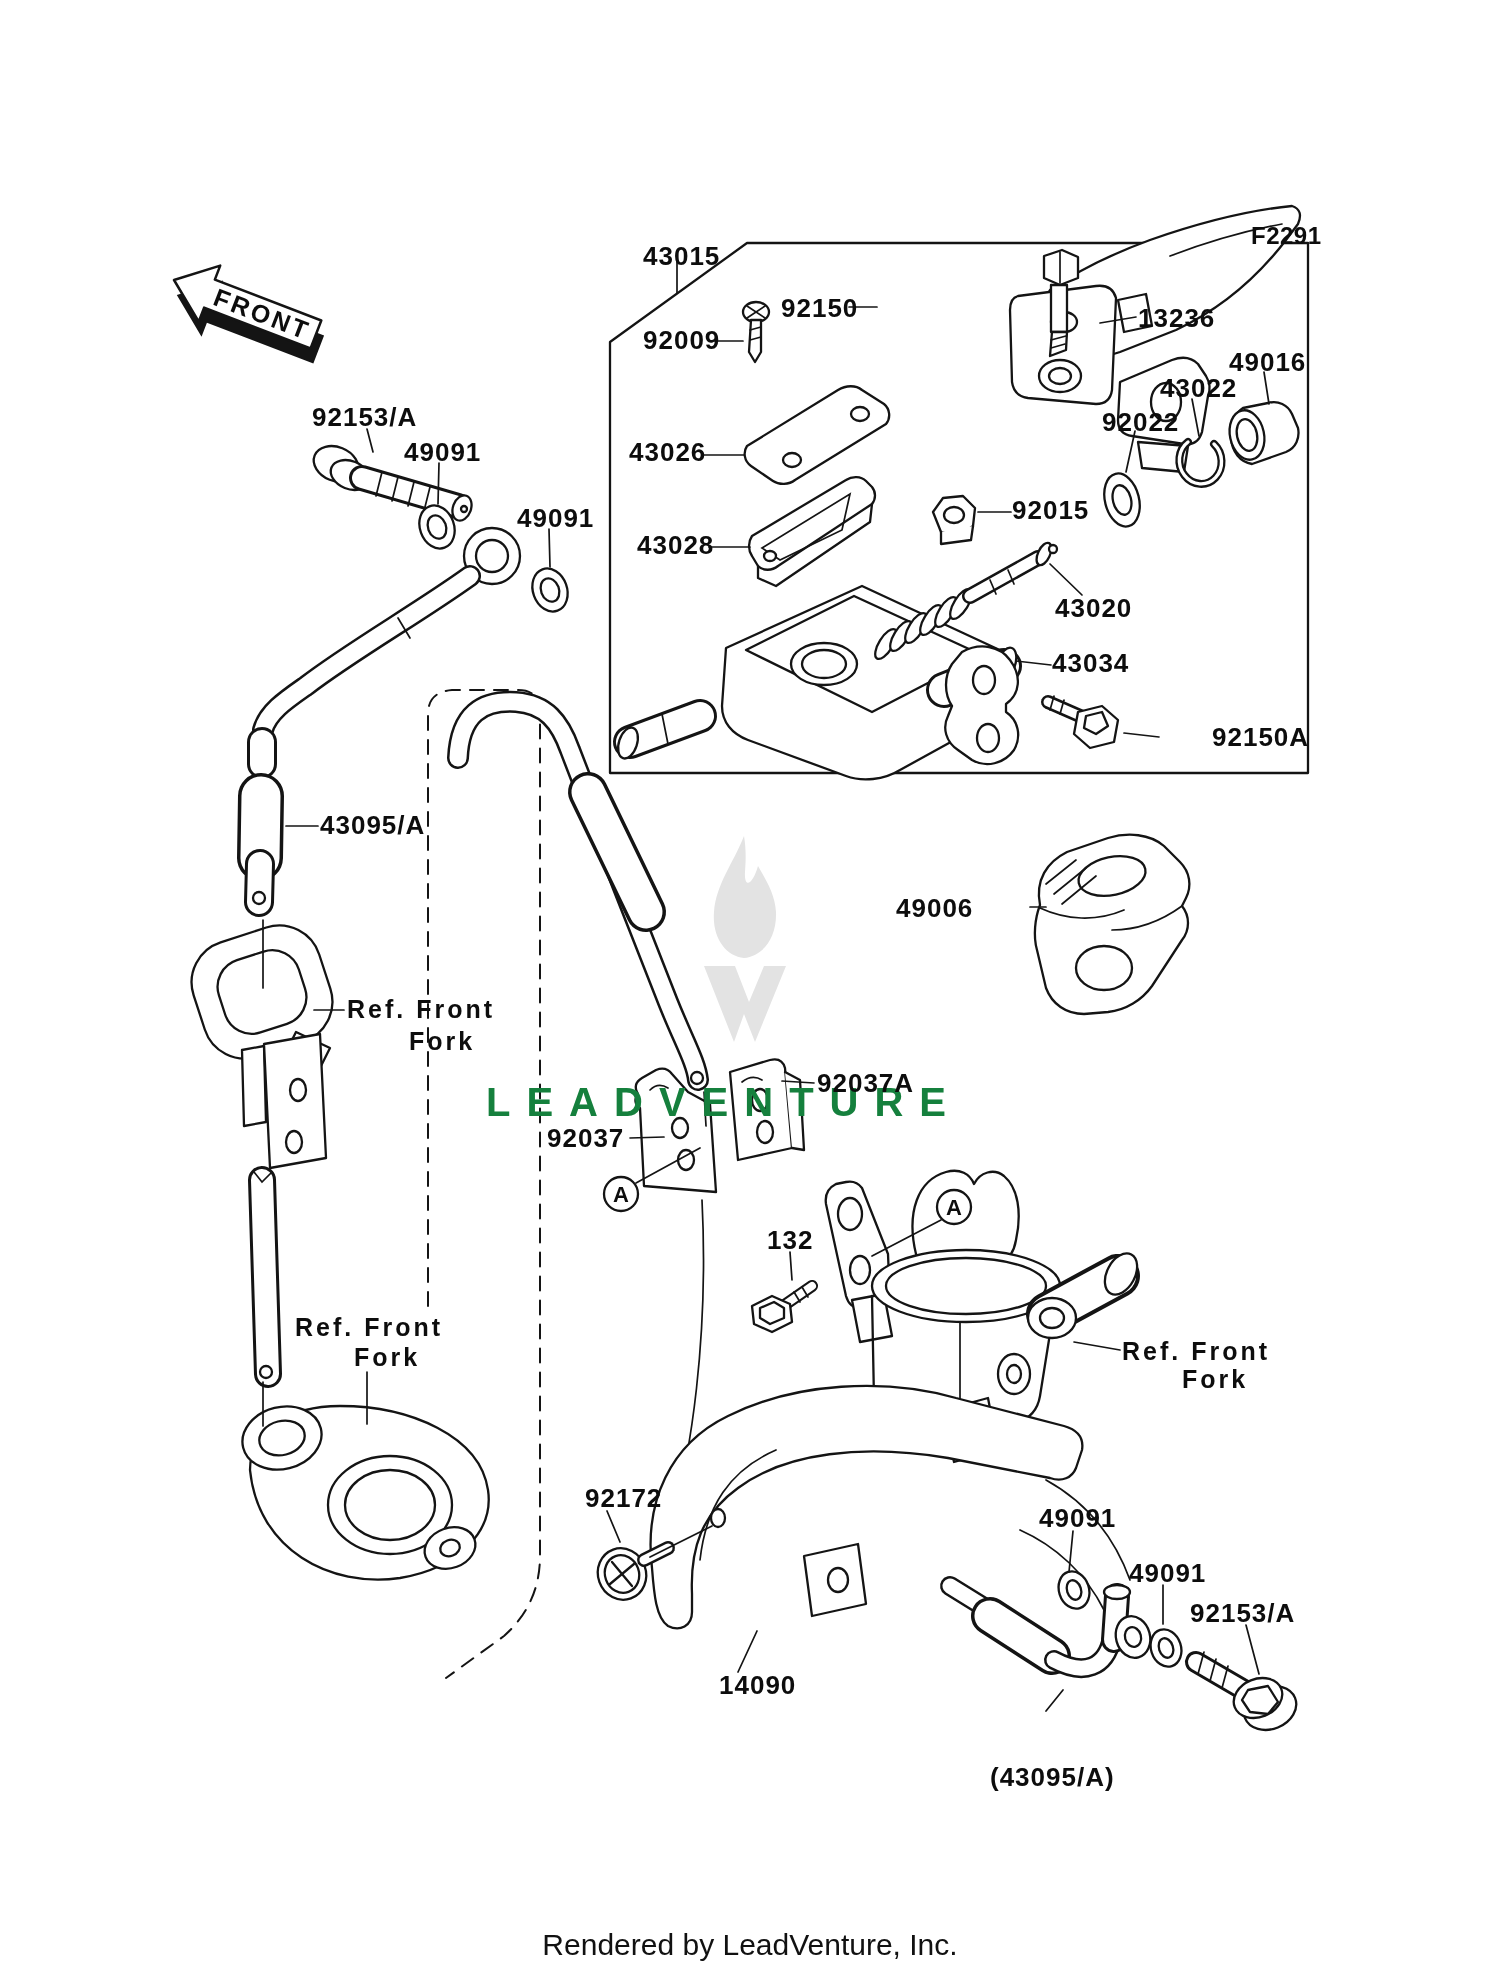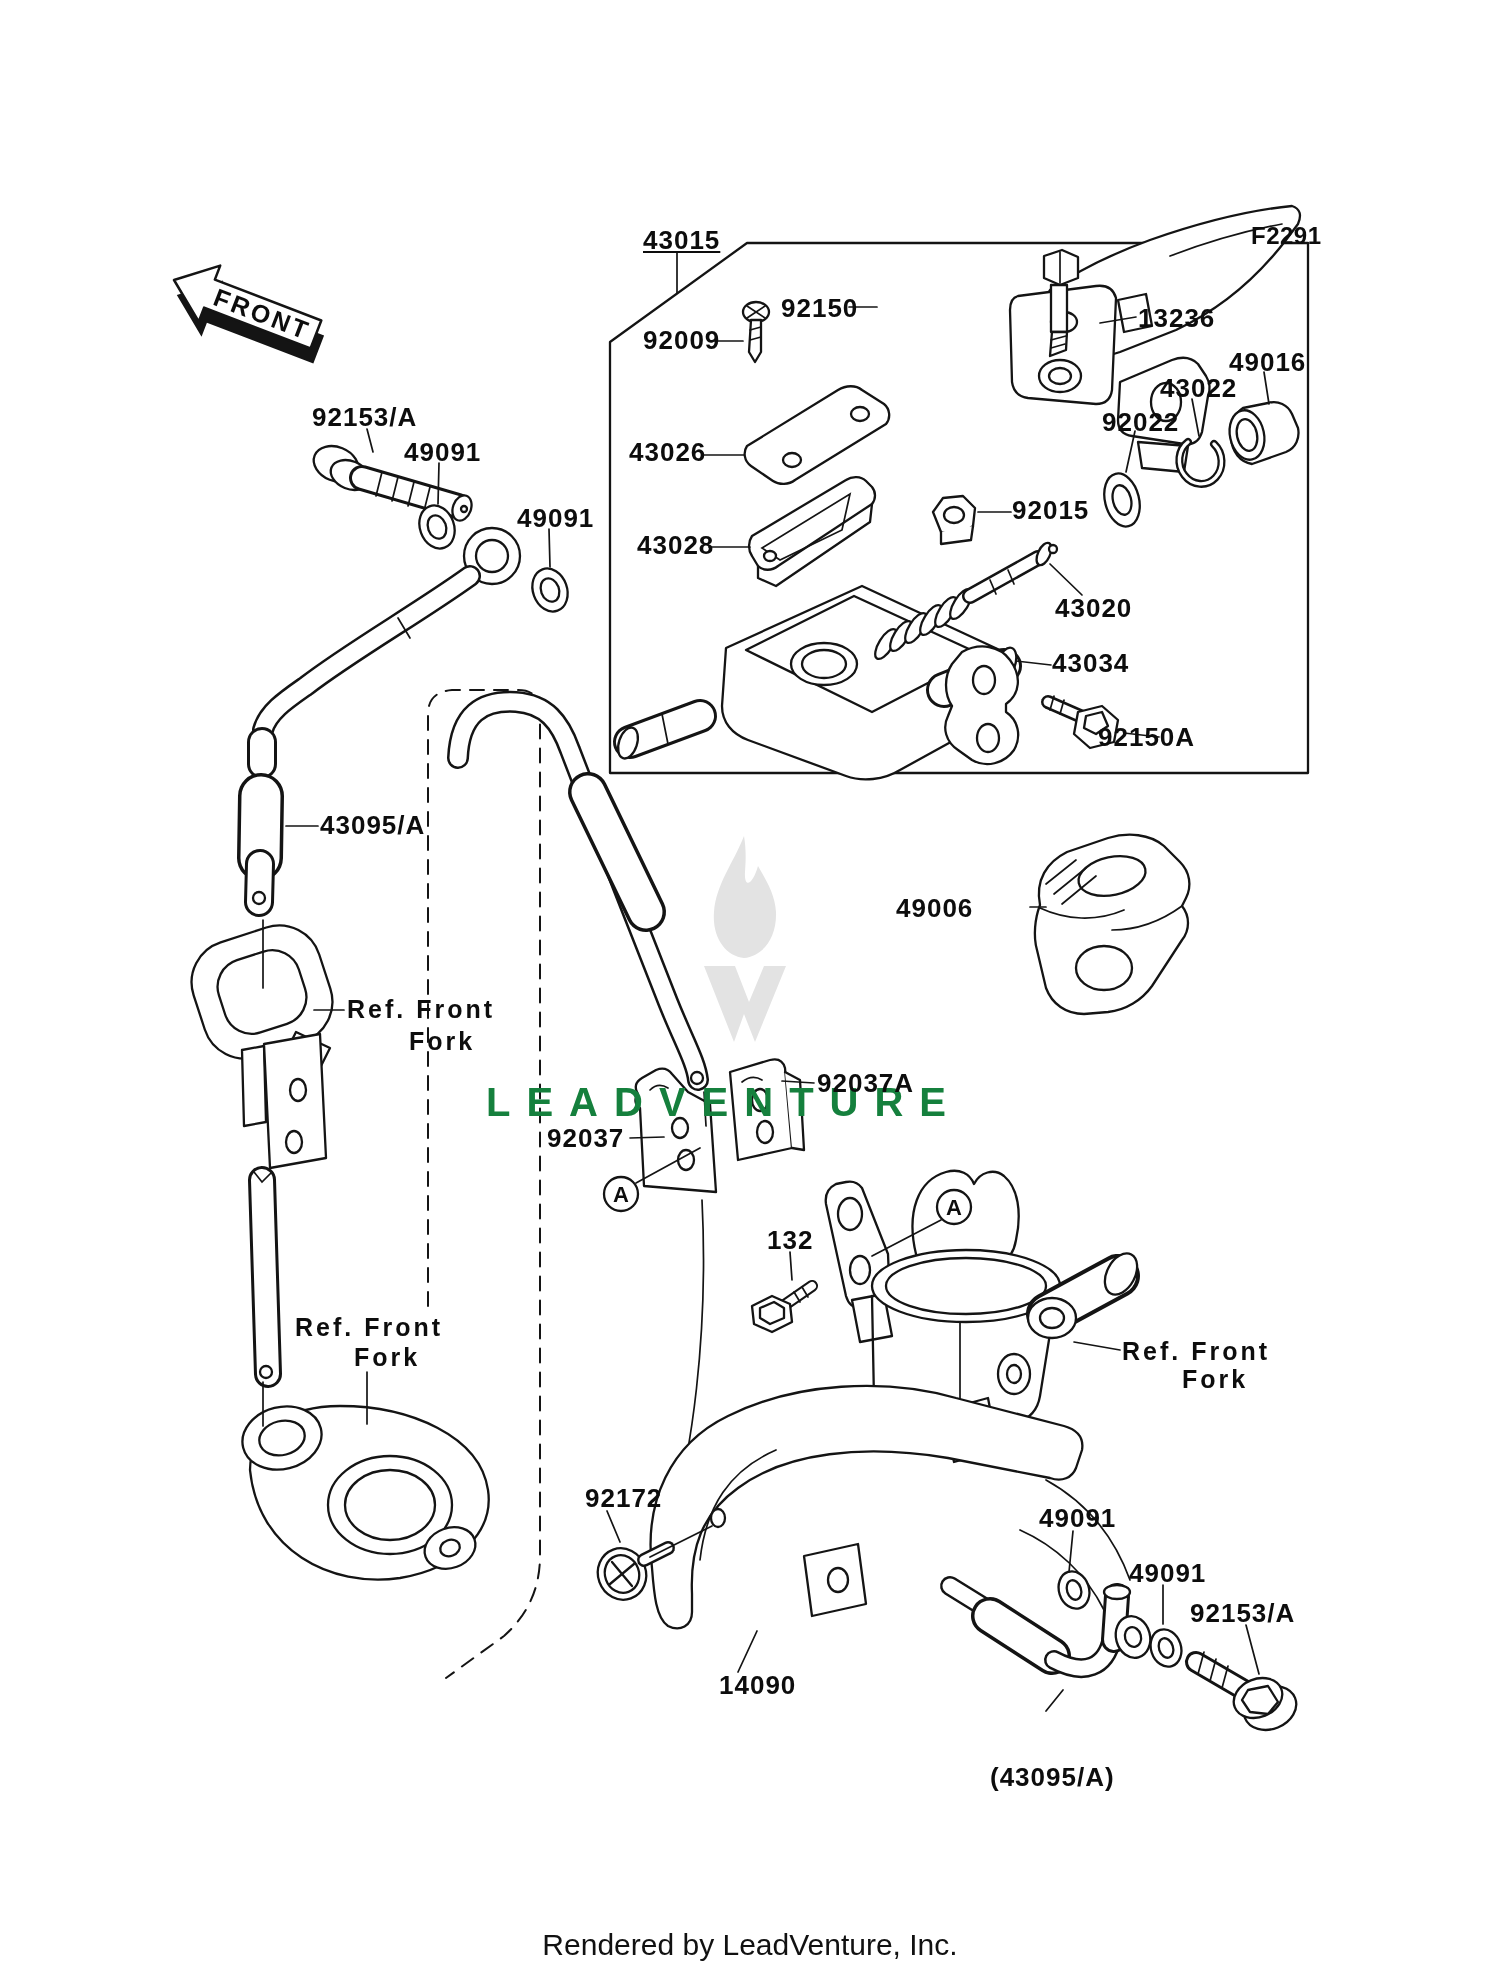--- a/index.html
+++ b/index.html
@@ -391,33 +391,33 @@
   <g transform="translate(174,280) rotate(21)">
     <polygon points="8,13 46,-17 46,-2 160,-2 160,28 46,28 46,43" fill="#141414"></polygon>
     <polygon points="0,0 38,-30 38,-15 152,-15 152,15 38,15 38,30" fill="#ffffff" stroke="#141414" stroke-width="2.5" stroke-linejoin="round"></polygon>
     <text class="svgtxt" x="44" y="9" font-size="25" letter-spacing="3">FRONT</text>
   </g>
 </svg>
 
   <div class="wmtext">LEADVENTURE</div>
 
   <div class="plabel small" style="left:1251px;top:224px;">F2291</div>
-  <div class="plabel" style="left:643px;top:227px;text-decoration:underline;">43015</div>
+  <div class="plabel" style="left:643px;top:243px;">43015</div>
   <div class="plabel" style="left:781px;top:295px;">92150</div>
   <div class="plabel" style="left:643px;top:327px;">92009</div>
   <div class="plabel" style="left:1138px;top:305px;">13236</div>
   <div class="plabel" style="left:1229px;top:349px;">49016</div>
   <div class="plabel" style="left:1160px;top:375px;">43022</div>
   <div class="plabel" style="left:1102px;top:409px;">92022</div>
   <div class="plabel" style="left:629px;top:439px;">43026</div>
   <div class="plabel" style="left:1012px;top:497px;">92015</div>
   <div class="plabel" style="left:637px;top:532px;">43028</div>
   <div class="plabel" style="left:1055px;top:595px;">43020</div>
   <div class="plabel" style="left:1052px;top:650px;">43034</div>
-  <div class="plabel" style="left:1098px;top:724px;">92150A</div>
+  <div class="plabel" style="left:1212px;top:724px;">92150A</div>
   <div class="plabel" style="left:312px;top:404px;">92153/A</div>
   <div class="plabel" style="left:404px;top:439px;">49091</div>
   <div class="plabel" style="left:517px;top:505px;">49091</div>
   <div class="plabel" style="left:320px;top:812px;">43095/A</div>
   <div class="plabel" style="left:896px;top:895px;">49006</div>
   <div class="plabel" style="left:817px;top:1070px;">92037A</div>
   <div class="plabel" style="left:547px;top:1125px;">92037</div>
   <div class="plabel" style="left:767px;top:1227px;">132</div>
   <div class="plabel" style="left:585px;top:1485px;">92172</div>
   <div class="plabel" style="left:1039px;top:1505px;">49091</div>

